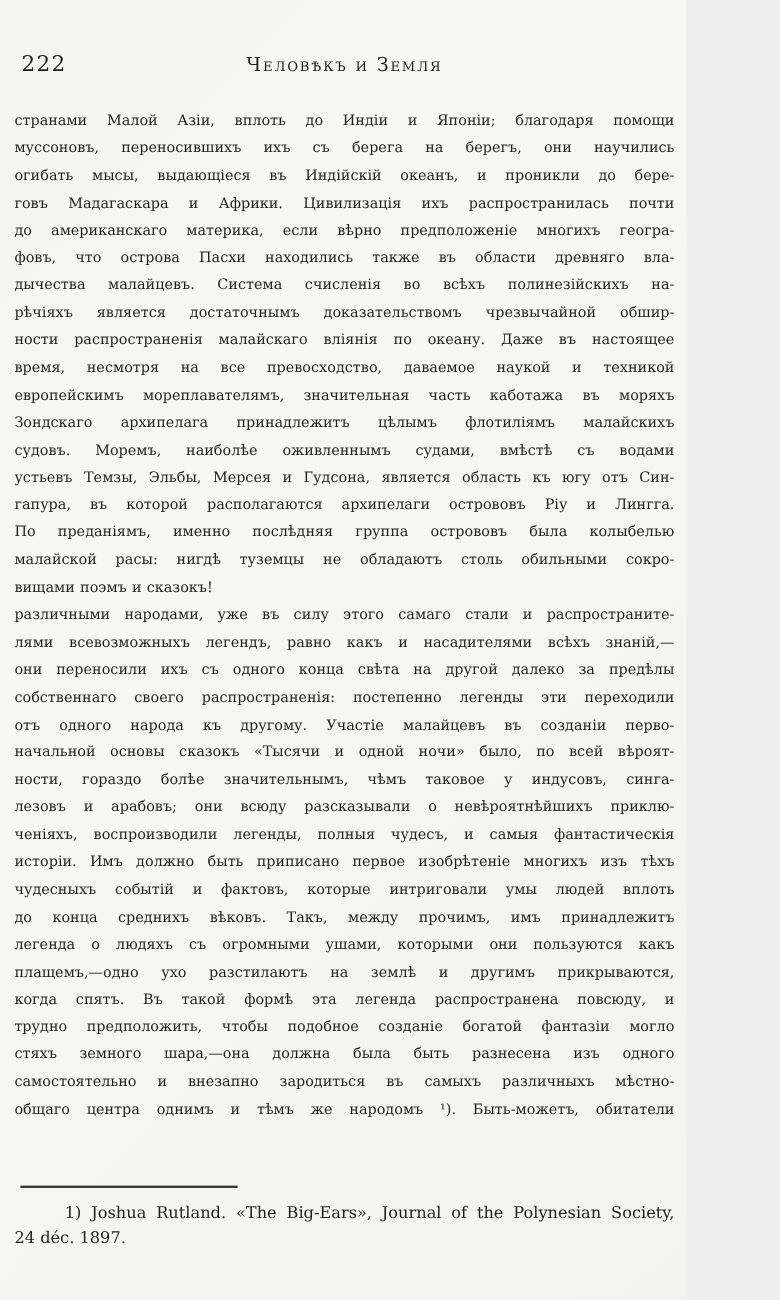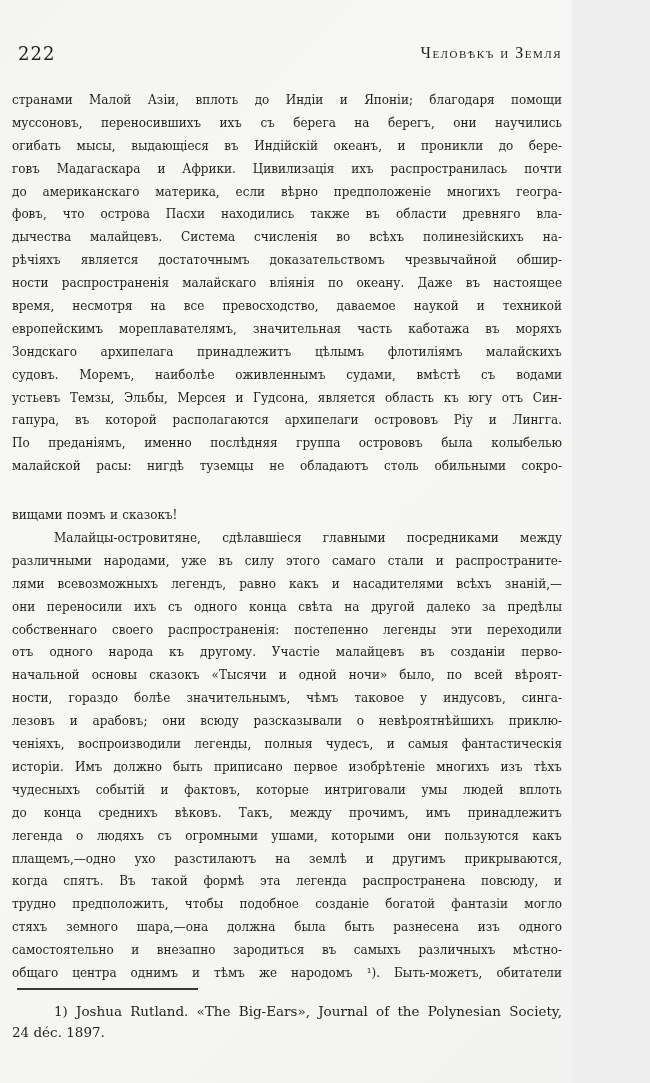--- a/index.html
+++ b/index.html
@@ -32,25 +32,24 @@
     left: 6px;
     top: 0;
     font-size: 18px;
     letter-spacing: 1px;
   }
   .running-title {
     position: absolute;
     left: 0;
     right: 0;
     top: 1px;
-    text-align: right;
+    text-align: center;
     font-variant: small-caps;
     font-size: 16px;
     letter-spacing: 1.5px;
-    font-family: Liberation Serif, serif;
   }
   .body-text {
     position: absolute;
     top: 89px;
     left: 12px;
     right: 10px;
   }
   .line {
     font-size: 12px;
     line-height: 22.9px;
@@ -60,21 +59,20 @@
     text-align: justify;
     text-align-last: justify;
     -moz-text-align-last: justify;
     word-spacing: 0.5px;
   }
   .line.indent {
     text-indent: 42px;
   }
   .line.para-end {
     text-align-last: left;
-    margin-top: 26px;
   }
   .footnote-rule {
     position: absolute;
     left: 17px;
     top: 988px;
     width: 181px;
     height: 0;
     border-top: 2px solid #3a3835;
   }
   .footnote {
@@ -122,21 +120,20 @@
       <div class="line">ности распространенія малайскаго вліянія по океану. Даже въ настоящее</div>
       <div class="line">время, несмотря на все превосходство, даваемое наукой и техникой</div>
       <div class="line">европейскимъ мореплавателямъ, значительная часть каботажа въ моряхъ</div>
       <div class="line">Зондскаго архипелага принадлежитъ цѣлымъ флотиліямъ малайскихъ</div>
       <div class="line">судовъ. Моремъ, наиболѣе оживленнымъ судами, вмѣстѣ съ водами</div>
       <div class="line">устьевъ Темзы, Эльбы, Мерсея и Гудсона, является область къ югу отъ Син-</div>
       <div class="line">гапура, въ которой располагаются архипелаги острововъ Ріу и Лингга.</div>
       <div class="line">По преданіямъ, именно послѣдняя группа острововъ была колыбелью</div>
       <div class="line">малайской расы: нигдѣ туземцы не обладаютъ столь обильными сокро-</div>
       <div class="line para-end">вищами поэмъ и сказокъ!</div>
-      <div class="line indent">Малайцы-островитяне, сдѣлавшіеся главными посредниками между</div>
       <div class="line">различными народами, уже въ силу этого самаго стали и распространите-</div>
       <div class="line">лями всевозможныхъ легендъ, равно какъ и насадителями всѣхъ знаній,—</div>
       <div class="line">они переносили ихъ съ одного конца свѣта на другой далеко за предѣлы</div>
       <div class="line">собственнаго своего распространенія: постепенно легенды эти переходили</div>
       <div class="line">отъ одного народа къ другому. Участіе малайцевъ въ созданіи перво-</div>
       <div class="line">начальной основы сказокъ «Тысячи и одной ночи» было, по всей вѣроят-</div>
       <div class="line">ности, гораздо болѣе значительнымъ, чѣмъ таковое у индусовъ, синга-</div>
       <div class="line">лезовъ и арабовъ; они всюду разсказывали о невѣроятнѣйшихъ приклю-</div>
       <div class="line">ченіяхъ, воспроизводили легенды, полныя чудесъ, и самыя фантастическія</div>
       <div class="line">исторіи. Имъ должно быть приписано первое изобрѣтеніе многихъ изъ тѣхъ</div>

